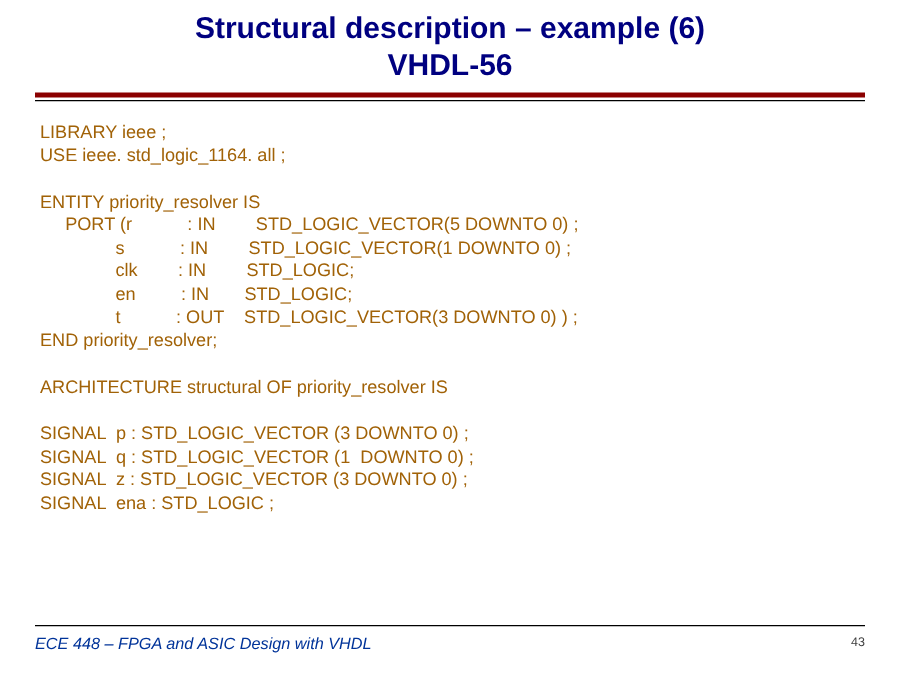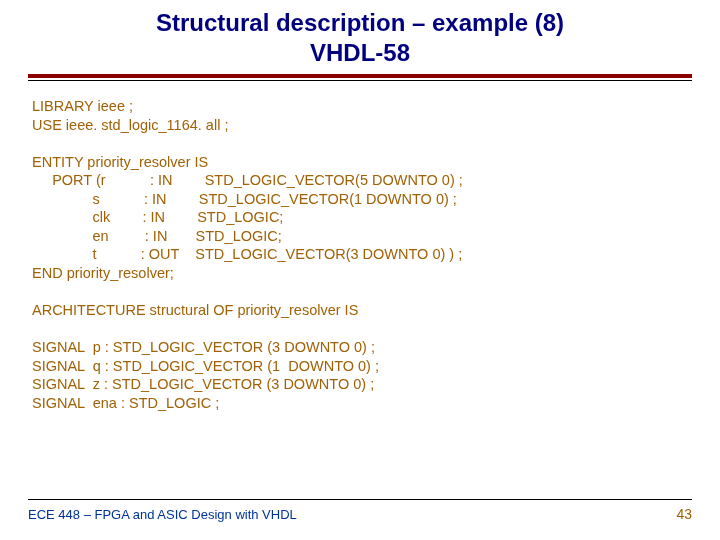--- a/index.html
+++ b/index.html
@@ -45,34 +45,35 @@
     right: 28px;
     bottom: 18px;
     border-top: 1px solid #000;
     padding-top: 6px;
     display: flex;
     justify-content: space-between;
     align-items: center;
   }
   .footer-left {
     font-size: 13px;
+    font-style: italic;
     color: #003399;
   }
   .footer-right {
-    font-size: 14px;
-    color: #a16207;
+    font-size: 10px;
+    color: #404040;
   }
 </style>
 </head>
 <body>
 
 <div class="title-block">
   <h1>
-    <span>Structural description – example (8)</span><br>
-    <span>VHDL-58</span>
+    <span>Structural description – example (6)</span><br>
+    <span>VHDL-56</span>
   </h1>
 </div>
 <div class="rule-red"></div>
 <div class="rule-thin"></div>
 
 <div class="body-text">LIBRARY ieee ;
 USE ieee. std_logic_1164. all ;
 
 ENTITY priority_resolver IS
      PORT (r           : IN        STD_LOGIC_VECTOR(5 DOWNTO 0) ;

